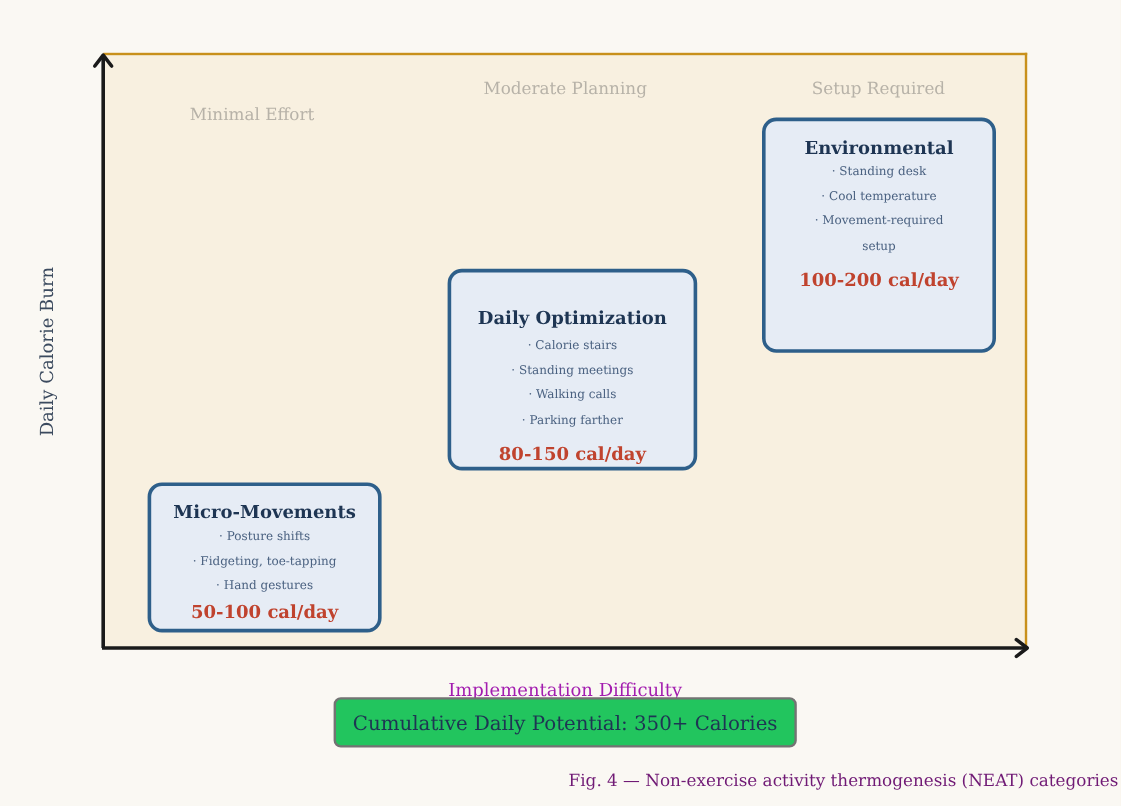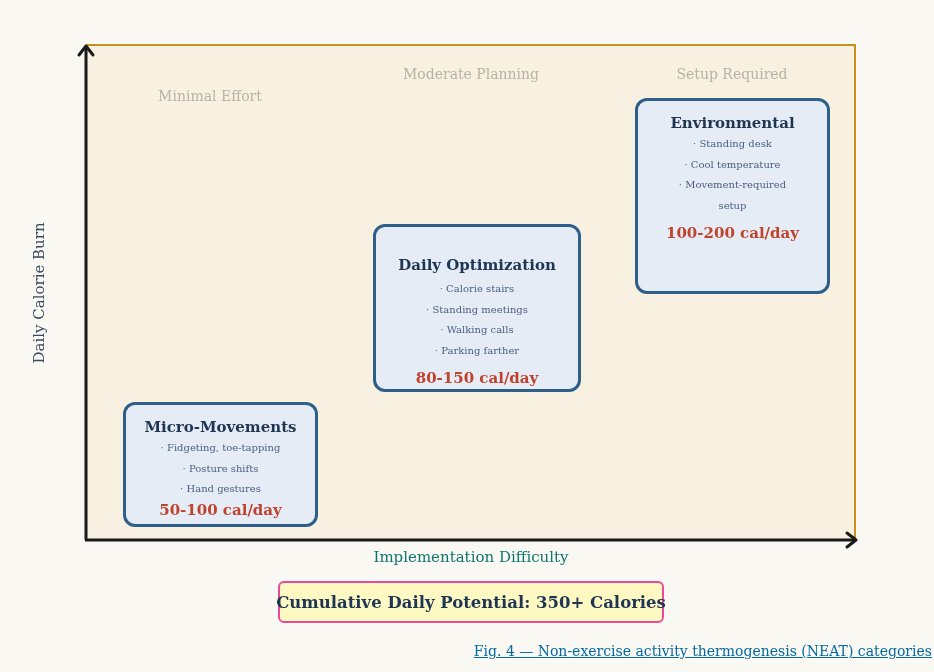--- a/index.html
+++ b/index.html
@@ -31,24 +31,24 @@
     .ylabel {
       position: absolute;
       left: 39px; top: 293px;
       transform: translate(-50%, -50%) rotate(-90deg);
       font-size: 15px;
       color: #3b4a5e;
       white-space: nowrap;
     }
     .xlabel {
       position: absolute;
-      left: 471px; top: 548px;
+      left: 471px; top: 566px;
       transform: translateX(-50%);
       font-size: 15px;
-      color: #0f766e;
+      color: #a21caf;
       white-space: nowrap;
     }
     .card {
       position: absolute;
       box-sizing: border-box;
       background: #e6ecf5;
       border: 3px solid #2e5f8a;
       border-radius: 12px;
       text-align: center;
       color: #4a6180;
@@ -67,36 +67,35 @@
       font-weight: bold;
       color: #c0432e;
       font-size: 15px;
       line-height: 20px;
     }
     .summary {
       position: absolute;
       left: 278px; top: 581px;
       width: 386px; height: 42px;
       box-sizing: border-box;
-      background: #fef9c3;
-      border: 2px solid #ec4899;
+      background: #22c55e;
+      border: 2px solid #737373;
       border-radius: 6px;
       display: flex; align-items: center; justify-content: center;
-      font-weight: bold;
+      font-weight: normal;
       font-size: 16.5px;
       color: #1e3553;
       white-space: nowrap;
     }
     .caption {
       position: absolute;
       right: 2px; top: 643px;
       font-size: 14px;
-      color: #0369a1;
+      color: #701a75;
       white-space: nowrap;
-      text-decoration: underline;
     }
   </style>
 </head>
 <body>
 
 <div class="plot"></div>
 
 <svg class="axes" width="934" height="672">
   <g>
     <line x1="86" y1="540" x2="86" y2="46" stroke="#1a1a1a" stroke-width="3"></line>
@@ -110,22 +109,22 @@
 
 <div class="col-label" style="left:210px;margin-top:22px;">Minimal Effort</div>
 <div class="col-label" style="left:471px;">Moderate Planning</div>
 <div class="col-label" style="left:732px;">Setup Required</div>
 
 <div class="ylabel">Daily Calorie Burn</div>
 <div class="xlabel">Implementation Difficulty</div>
 
 <div class="card" style="left:112px; top:402px; width:195px; height:125px; padding-top:12px;margin-left:11px;">
   <div class="title">Micro-Movements</div>
+  <div class="item">· Posture shifts</div>
   <div class="item">· Fidgeting, toe-tapping</div>
-  <div class="item">· Posture shifts</div>
   <div class="item">· Hand gestures</div>
   <div class="cal">50-100 cal/day</div>
 </div>
 
 <div class="card" style="left:373px; top:224px; width:208px; height:168px; padding-top:28px;">
   <div class="title" style="margin-bottom:3px;">Daily Optimization</div>
   <div class="item">· Calorie stairs</div>
   <div class="item">· Standing meetings</div>
   <div class="item">· Walking calls</div>
   <div class="item">· Parking farther</div>

